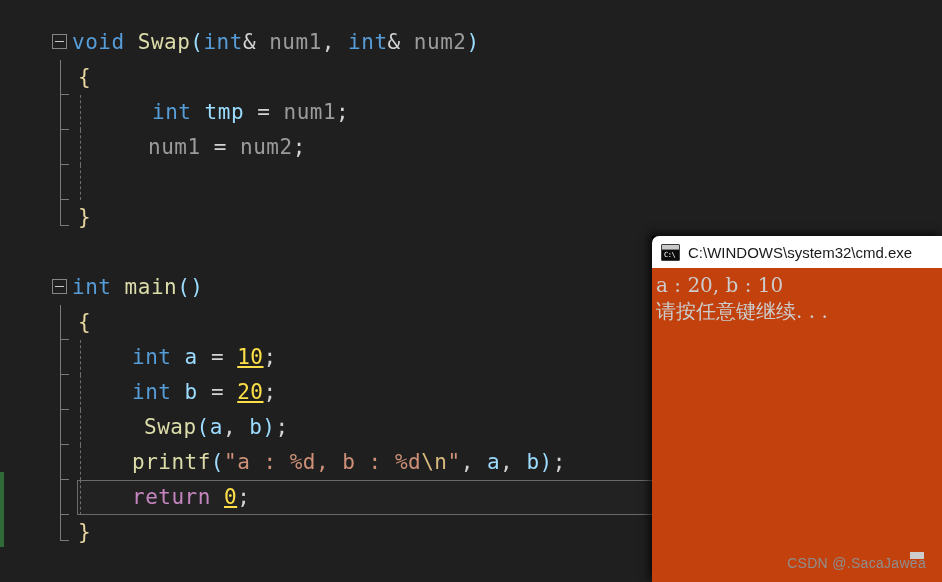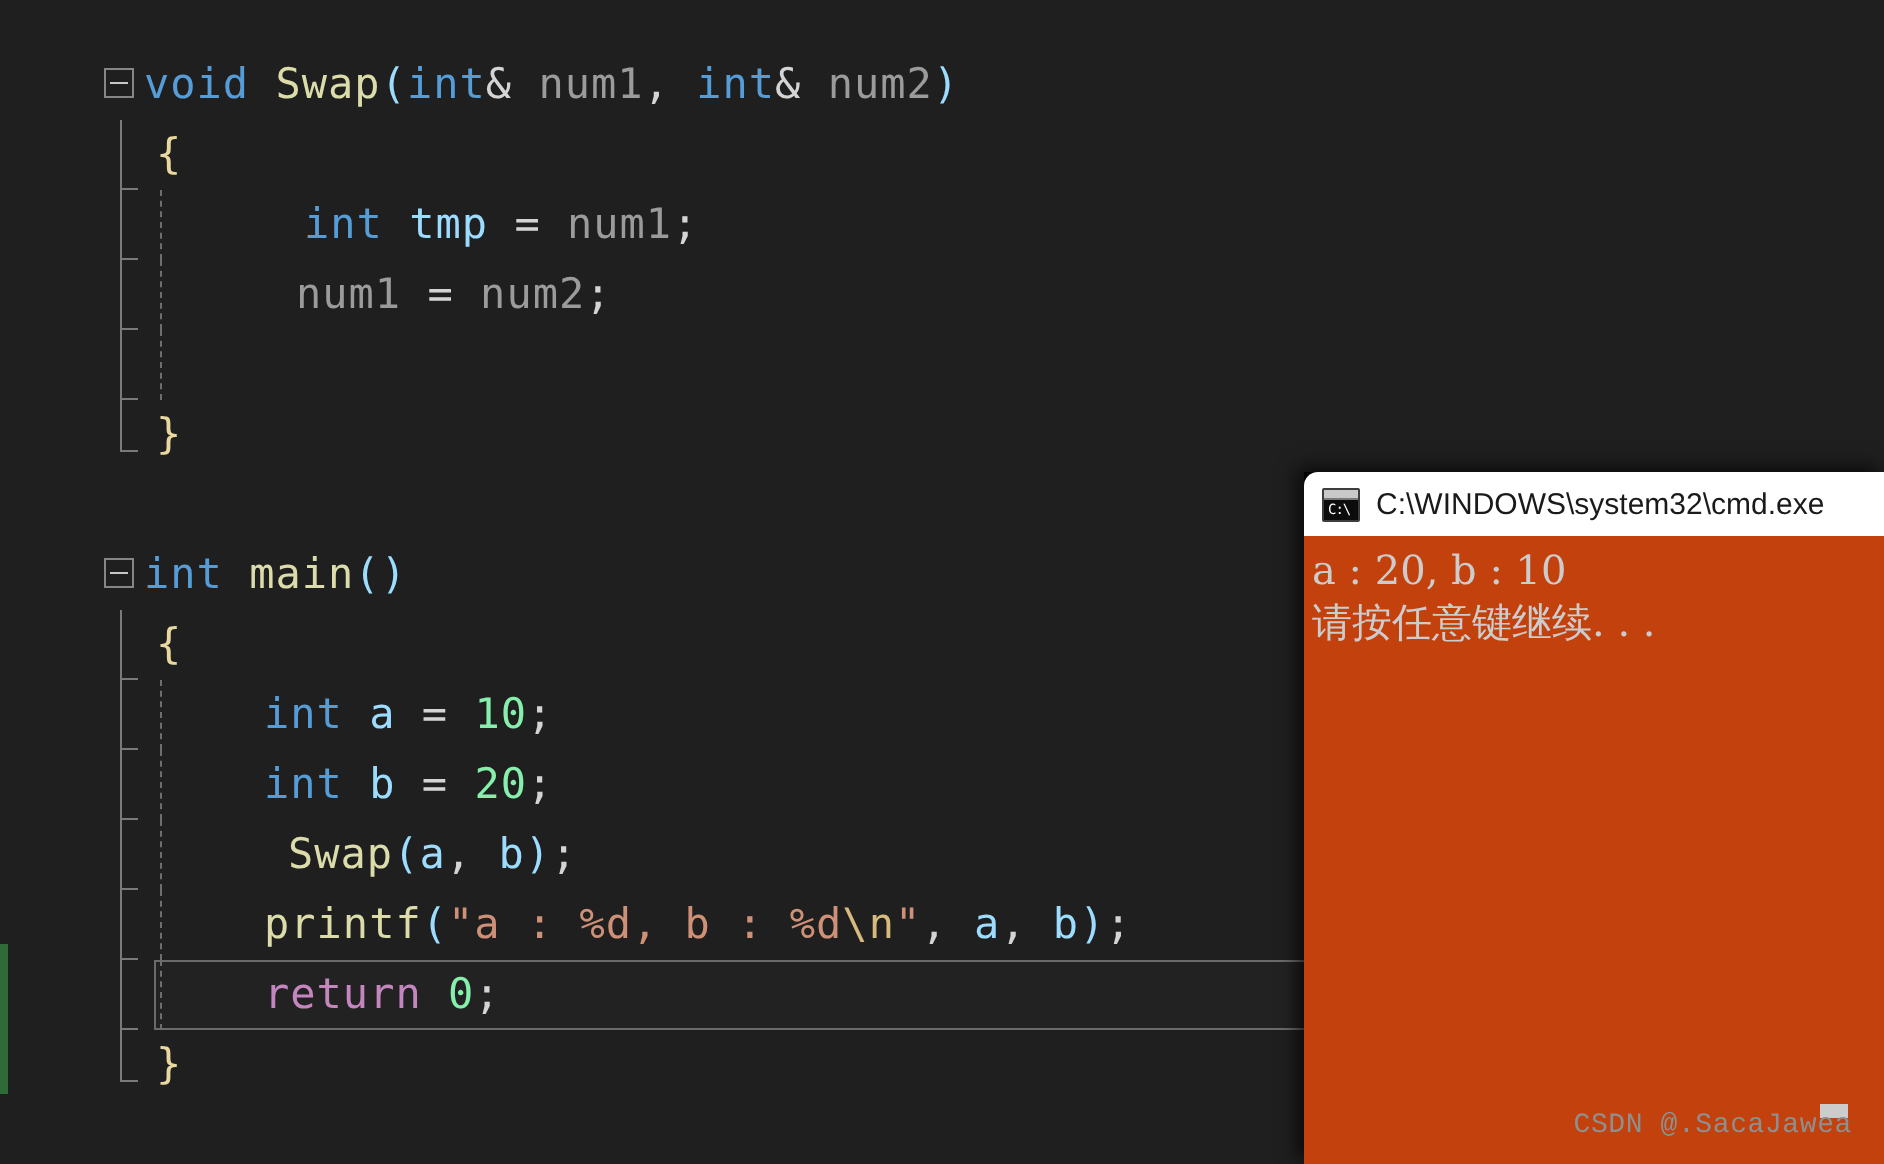--- a/index.html
+++ b/index.html
@@ -110,21 +110,21 @@
     box-sizing: border-box;
     background: #222222;
   }
 
   
   .kw   { color: #569cd6; }      
   .ctl  { color: #c586c0; }      
   .fn   { color: #dcdcaa; }      
   .var  { color: #9cdcfe; }      
   .par  { color: #9b9b9b; }      
-  .num  { color: #86efac; }      
+  .num  { color: #fde047; text-decoration: underline; }      
   .str  { color: #ce9178; }      
   .esc  { color: #d7ba7d; }      
   .pn   { color: #d4d4d4; }      
   .brc  { color: #e8d8a0; }      
   .paren{ color: #9cdcfe; }
 
   
   #console-window {
     position: absolute;
     left: 652px;
@@ -205,21 +205,21 @@
     width: 14px;
     height: 7px;
     background: #cccccc;
   }
 
   
   #watermark {
     position: absolute;
     right: 16px;
     bottom: 11px;
-    font-family: Liberation Mono, monospace;
+    font-family: Liberation Sans, sans-serif;
     font-size: 14px;
     color: #8f8f8f;
     letter-spacing: 0.3px;
     white-space: nowrap;
     z-index: 20;
   }
 </style>
 </head>
 <body>
 

